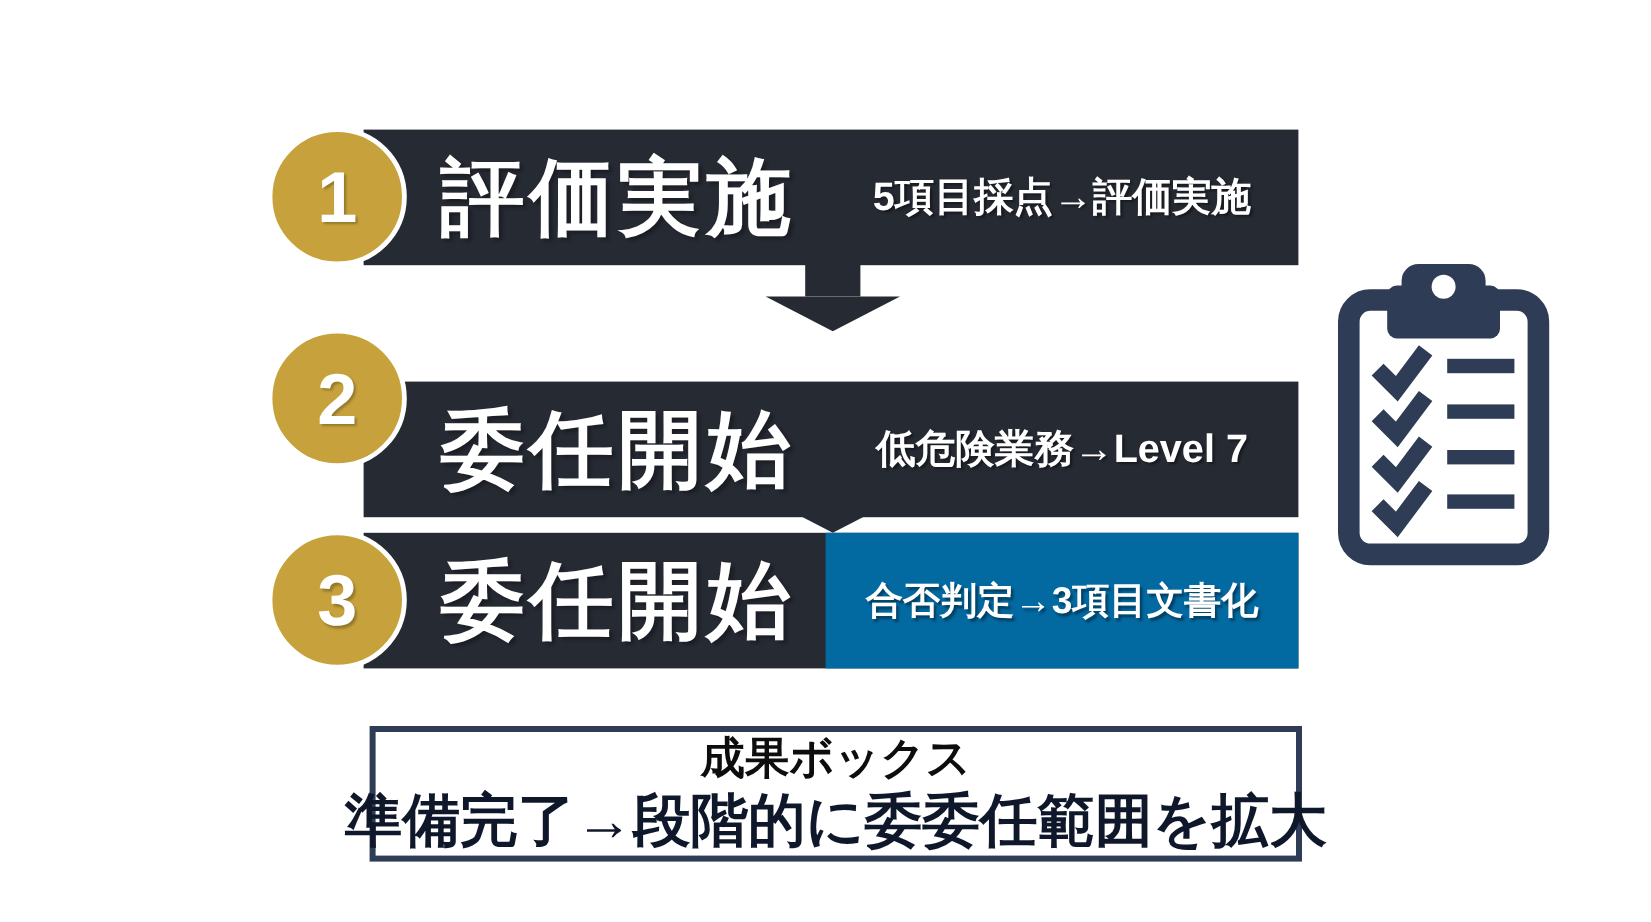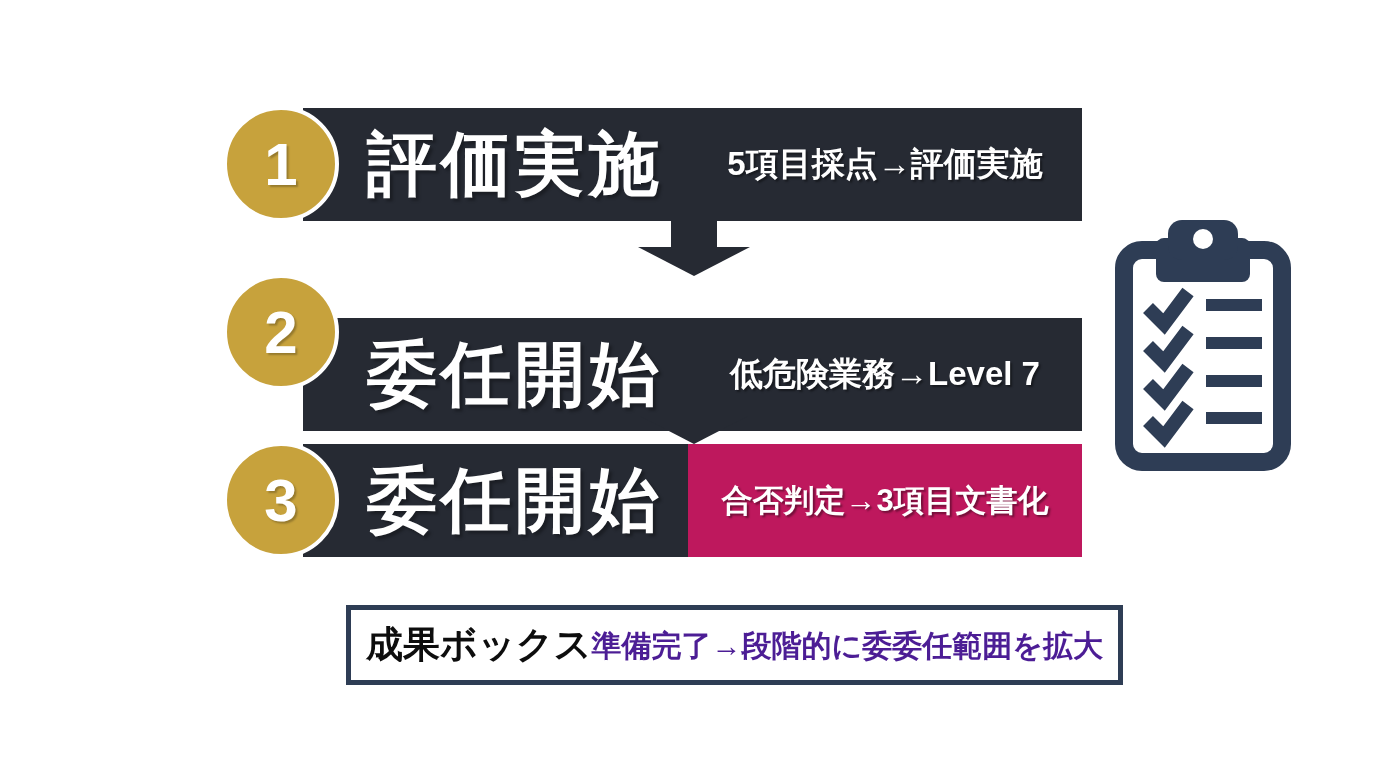--- a/index.html
+++ b/index.html
@@ -20,21 +20,21 @@
     position:absolute; left:64px; top:50%; transform:translateY(-50%);
     font-size:70px; font-weight:bold; color:#ffffff; letter-spacing:4px;
     white-space:nowrap; text-shadow:3px 3px 3px rgba(0,0,0,0.30);
   }
   .step-detail {
     position:absolute; left:385px; width:394px; top:0; height:100%;
     display:flex; align-items:center; justify-content:center;
     font-size:33px; font-weight:bold; color:#ffffff; white-space:nowrap;
     text-shadow:2px 2px 2px rgba(0,0,0,0.40);
   }
-  .step-detail.highlight { background:#be185d; font-size:31px; }
+  .step-detail.highlight { background:#0369a1; font-size:31px; }
   
   .step-circle {
     position:absolute; left:223px; width:108px; height:108px;
     background:#C7A23C; border:4px solid #ffffff; border-radius:50%;
     display:flex; align-items:center; justify-content:center;
     box-sizing:content-box;
   }
   .step-circle.row1 { top:106px; }
   .step-circle.row2 { top:274px; }
   .step-circle.row3 { top:442px; }
@@ -47,26 +47,26 @@
   .down-arrow.a1 { top:220px; }
   .down-arrow.a2 { top:388px; }
   .down-arrow .stem { margin:0 auto; width:46px; height:27px; background:#262A33; }
   .down-arrow .head {
     width:0; height:0; margin:0 auto;
     border-left:56px solid transparent; border-right:56px solid transparent;
     border-top:29px solid #262A33;
   }
   
   .result-box {
-    position:absolute; left:308px; top:605px; width:777px; height:80px;
+    position:absolute; left:308px; top:605px; width:777px; height:113px;
     background:#ffffff; border:5px solid #2E3D55;
-    display:flex; flex-direction:row; align-items:center; justify-content:center;margin-left:38px;
+    display:flex; flex-direction:column; align-items:center; justify-content:center;
   }
   .result-title { font-size:37px; font-weight:bold; color:#0d0d0d; line-height:1.15; }
-  .result-desc  { font-size:30px; font-weight:bold; color:#4c1d95; line-height:1.15; margin-top:3px; white-space:nowrap; }
+  .result-desc  { font-size:48px; font-weight:bold; color:#0f172a; line-height:1.15; margin-top:3px; white-space:nowrap; }
   
   .clipboard { position:absolute; left:1112px; top:216px; width:182px; height:258px; }
 </style>
 </head>
 <body>
 
 <div class="canvas">
 
   <div class="step-bar row1">
     <span class="step-title">評価実施</span>

